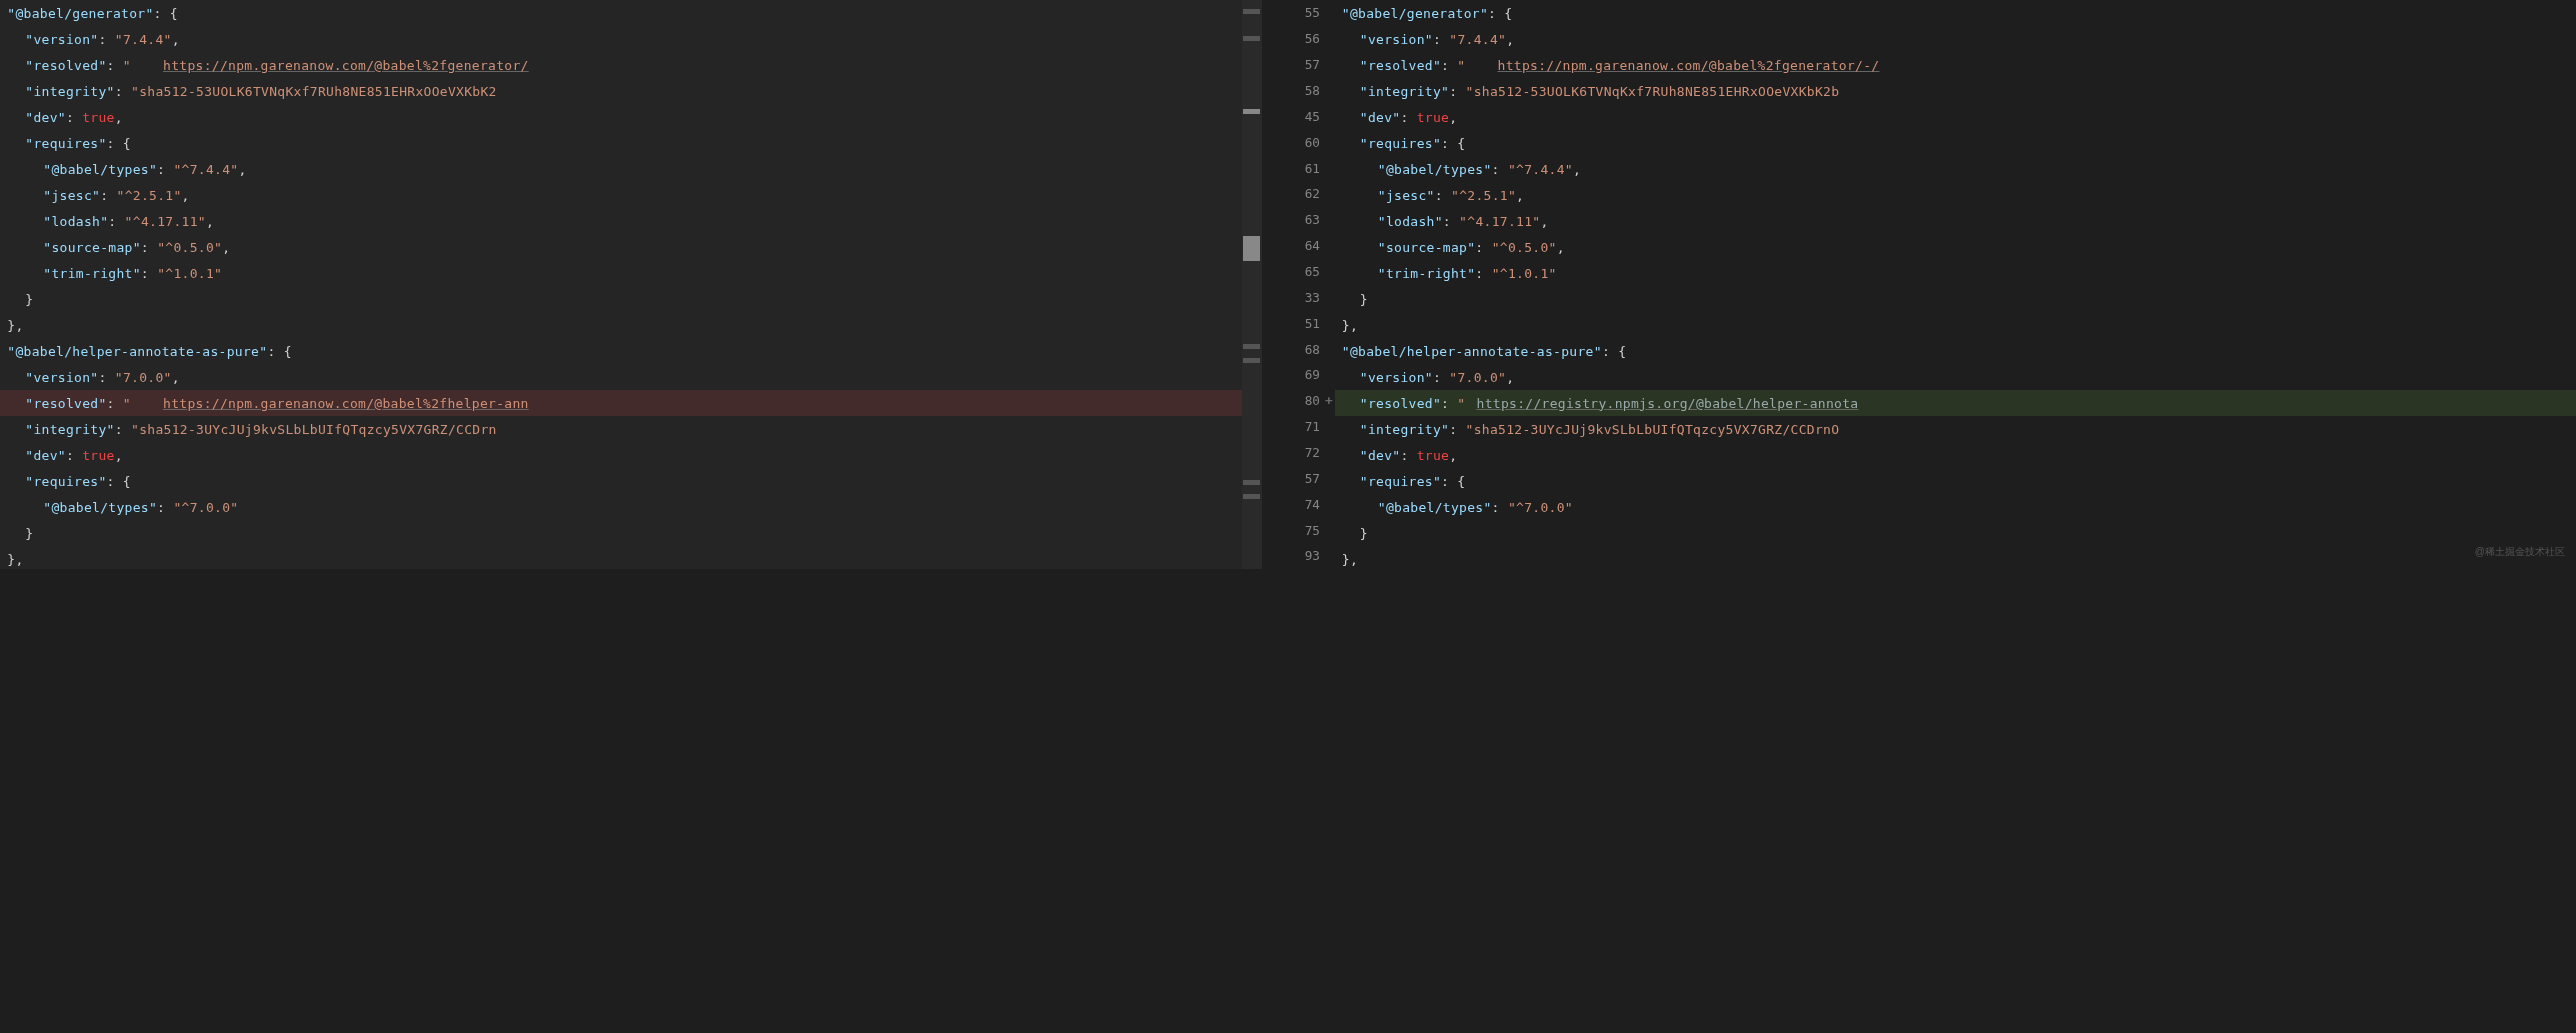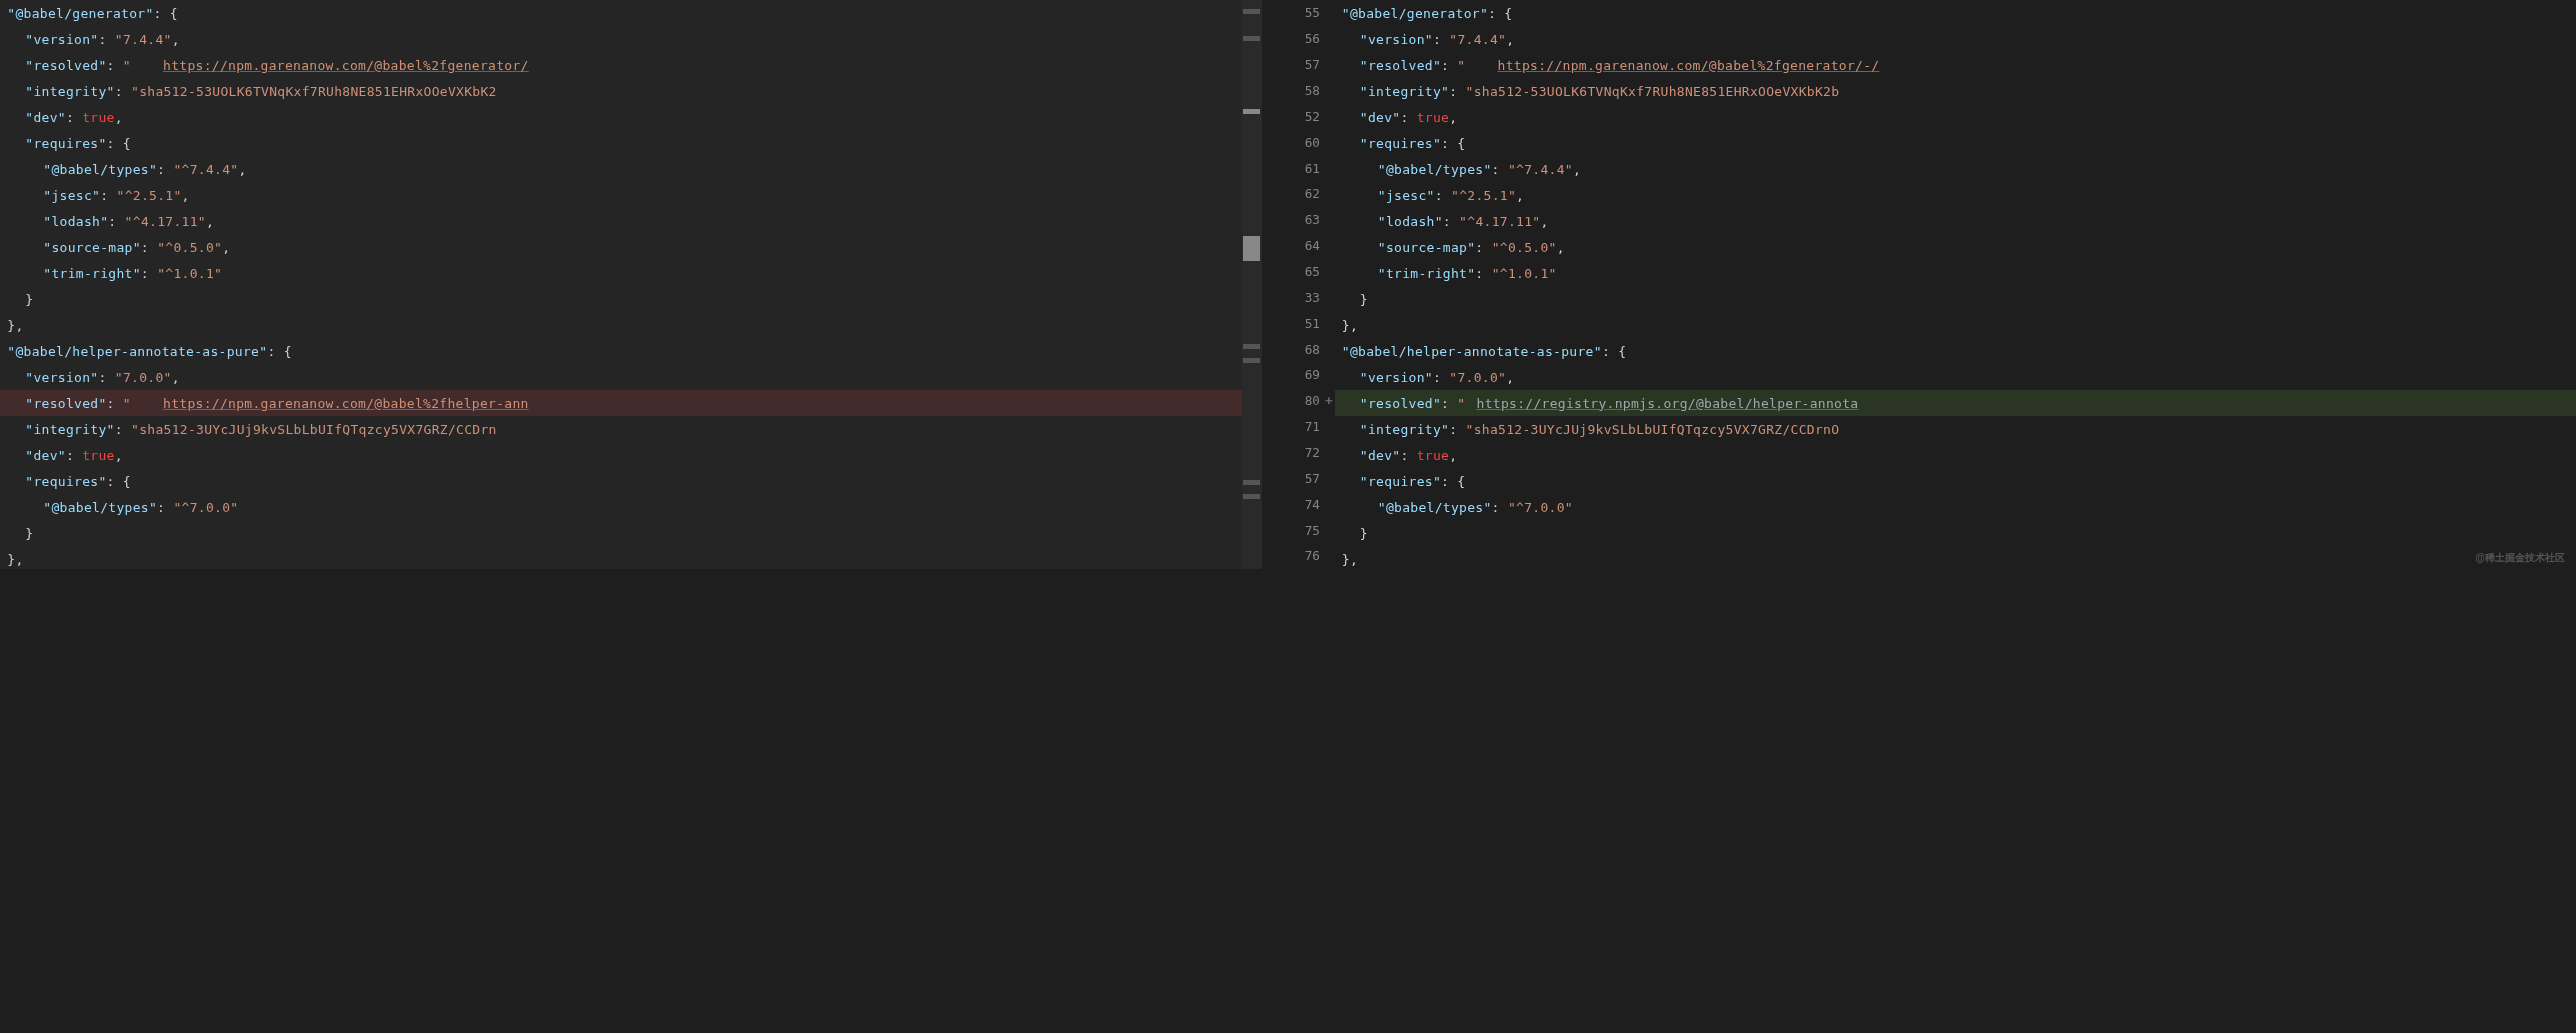--- a/index.html
+++ b/index.html
@@ -79,26 +79,25 @@
   .tok-str { color: #ce9178; }
   .tok-bool { color: #ef4444; }
   .tok-punc { color: #d4d4d4; }
   .tok-link { color: #ce9178; text-decoration: underline; text-decoration-color: #666; margin-left: 32px; }
   .tok-link-diff { color: #9aa; text-decoration: underline; text-decoration-color: #666; padding-left: 11px; }
   .ind { display: inline-block; }
   .i1 { width: 18px; }
   .i2 { width: 36px; }
   .watermark {
     position: absolute;
-    bottom: 4px;
+    bottom: 10px;
     right: 11px;
     color: #555;
     font-size: 10px;
     font-family: sans-serif;
-    font-weight: bold;
   }
 </style>
 </head>
 <body>
 
 <div class="diff-container">
 
   <div class="pane pane-left">
     <div class="code-lines">
       <div class="line"><span class="tok-key">"<span>@babel/generator</span>"</span><span class="tok-punc">: {</span></div>
@@ -144,21 +143,21 @@
     <div class="gutter-line">
         <span>56</span>
       </div>
     <div class="gutter-line">
         <span>57</span>
       </div>
     <div class="gutter-line">
         <span>58</span>
       </div>
     <div class="gutter-line">
-        <span>52</span>
+        <span>45</span>
       </div>
     <div class="gutter-line">
         <span>60</span>
       </div>
     <div class="gutter-line">
         <span>61</span>
       </div>
     <div class="gutter-line">
         <span>62</span>
       </div>
@@ -196,21 +195,21 @@
     <div class="gutter-line">
         <span>57</span>
       </div>
     <div class="gutter-line">
         <span>74</span>
       </div>
     <div class="gutter-line">
         <span>75</span>
       </div>
     <div class="gutter-line">
-        <span>76</span>
+        <span>93</span>
       </div>
   </div>
 
   <div class="pane pane-right">
     <div class="code-lines">
       <div class="line"><span class="tok-key">"<span>@babel/generator</span>"</span><span class="tok-punc">: {</span></div>
       <div class="line"><span class="ind i1"></span><span class="tok-key">"<span>version</span>"</span><span class="tok-punc">: </span><span class="tok-str">"<span>7.4.4</span>"</span><span class="tok-punc">,</span></div>
       <div class="line"><span class="ind i1"></span><span class="tok-key">"<span>resolved</span>"</span><span class="tok-punc">: </span><span class="tok-str">"<span class="tok-link">https://npm.garenanow.com/@babel%2fgenerator/-/</span></span></div>
       <div class="line"><span class="ind i1"></span><span class="tok-key">"<span>integrity</span>"</span><span class="tok-punc">: </span><span class="tok-str">"<span>sha512-53UOLK6TVNqKxf7RUh8NE851EHRxOOeVXKbK2b</span></span></div>
       <div class="line"><span class="ind i1"></span><span class="tok-key">"<span>dev</span>"</span><span class="tok-punc">: </span><span class="tok-bool">true</span><span class="tok-punc">,</span></div>

